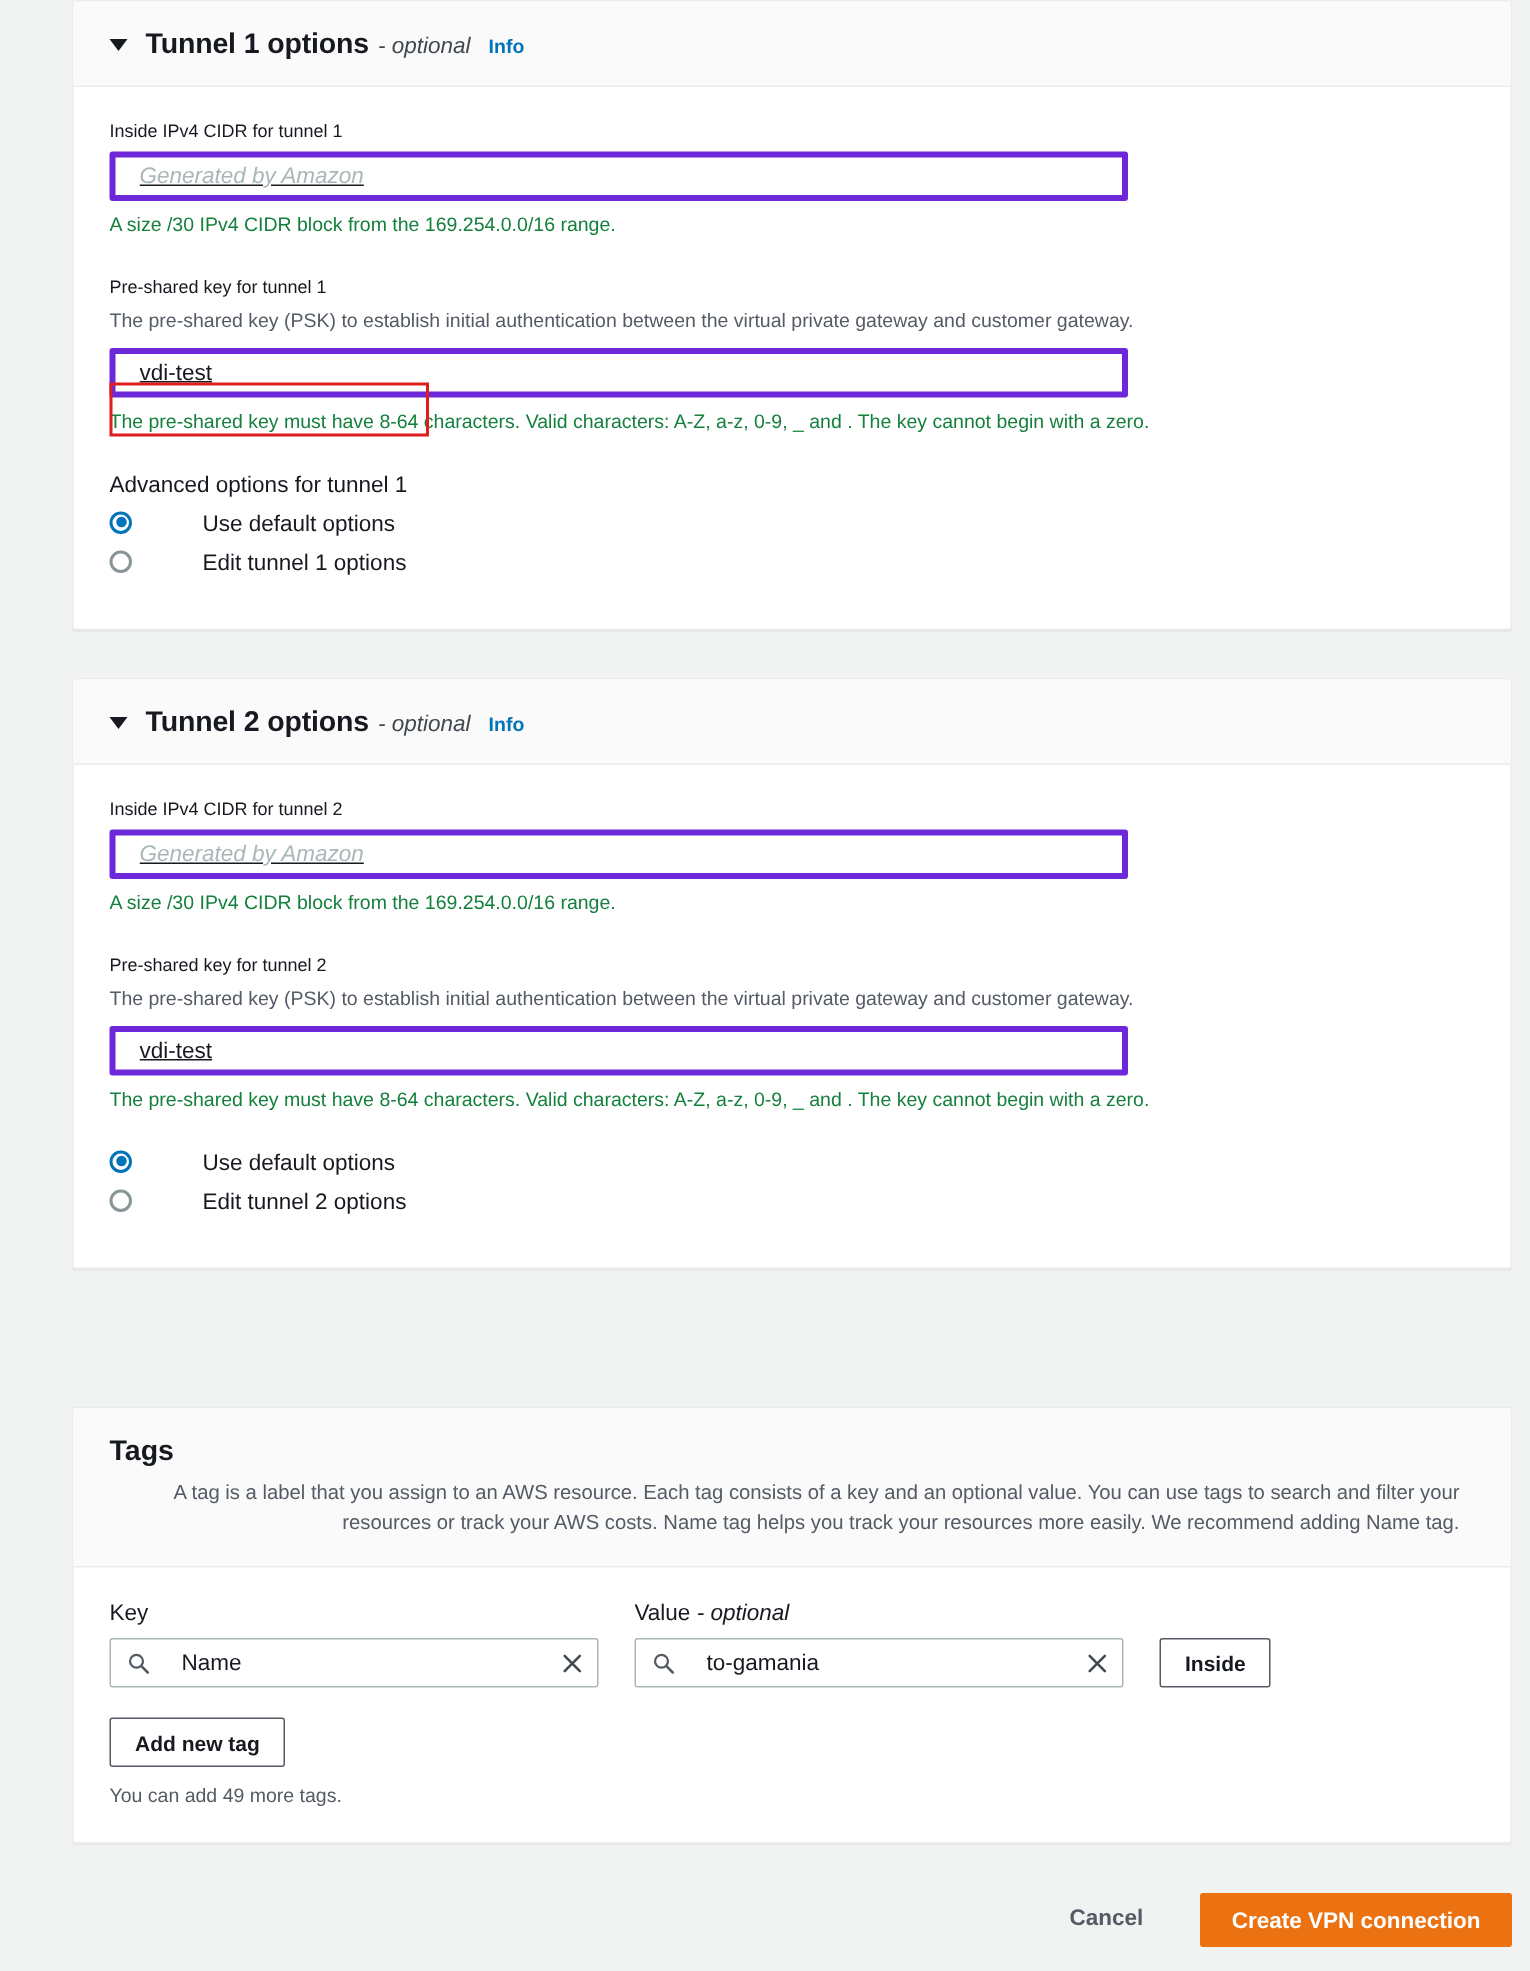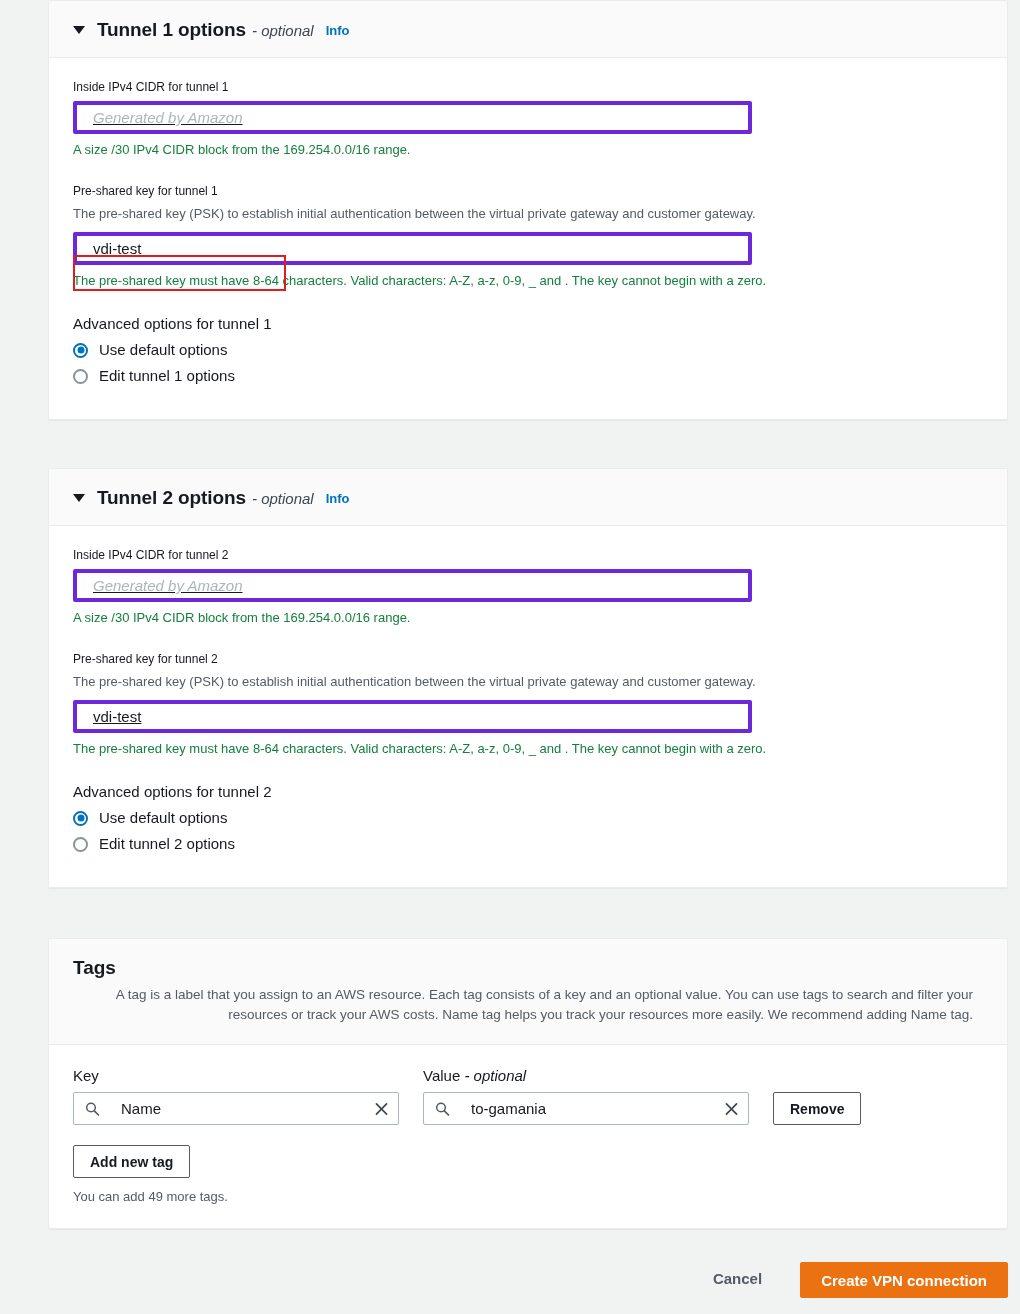--- a/index.html
+++ b/index.html
@@ -76,21 +76,21 @@
     outline: none;
     display: block;
     text-decoration: underline;
   }
   .text-input::placeholder { color: #aab7b8; font-style: italic; }
 
   .spacer-24 { height: 24px; }
 
   
   .radio-group-label { font-size: 15px; color: #16191f; margin-bottom: 9px; }
-  .radio-row { display: flex; align-items: flex-end; margin-bottom: 9px; cursor: pointer; }
+  .radio-row { display: flex; align-items: flex-start; margin-bottom: 9px; cursor: pointer; gap: 36px; }
   .radio {
     width: 15px; height: 15px; border-radius: 50%;
     border: 2px solid #879596; background: #fff;
     margin-right: 11px; flex: 0 0 auto; position: relative;
   }
   .radio.checked { border-color: #0073bb; }
   .radio.checked::after {
     content: ""; position: absolute;
     left: 50%; top: 50%; transform: translate(-50%,-50%);
     width: 7px; height: 7px; border-radius: 50%; background: #0073bb;
@@ -211,21 +211,21 @@
         </div>
         <div class="radio-row">
           <span class="radio"></span>
           <span class="radio-label">Edit tunnel 1 options</span>
         </div>
       </div>
 
     </div>
   </div>
 
-  <div class="panel" style="top:468px;">
+  <div class="panel" style="top:452px;">
     <div class="panel-head">
       <span class="caret"></span>
       <span class="panel-title">Tunnel 2 options</span>
       <span class="panel-optional">- optional</span>
       <span class="info-link">Info</span>
     </div>
     <div class="panel-body">
 
       <div class="field">
         <div class="field-label">Inside IPv4 CIDR for tunnel 2</div>
@@ -238,21 +238,20 @@
       <div class="field">
         <div class="field-label">Pre-shared key for tunnel 2</div>
         <div class="field-desc">The pre-shared key (PSK) to establish initial authentication between the virtual private gateway and customer gateway.</div>
         <input class="text-input" type="text" value="vdi-test" style="">
         <div class="field-hint">The pre-shared key must have 8-64 characters. Valid characters: A-Z, a-z, 0-9, _ and . The key cannot begin with a zero.</div>
       </div>
 
       <div class="spacer-24"></div>
 
       <div class="field">
-        <div class="radio-group-label">Advanced options for tunnel 2</div>
         <div class="radio-row">
           <span class="radio checked"></span>
           <span class="radio-label">Use default options</span>
         </div>
         <div class="radio-row">
           <span class="radio"></span>
           <span class="radio-label">Edit tunnel 2 options</span>
         </div>
       </div>
 
@@ -294,21 +293,21 @@
             <circle cx="6.4" cy="6.4" r="4.6" fill="none" stroke="#545b64" stroke-width="1.6"></circle>
             <line x1="9.9" y1="9.9" x2="14.4" y2="14.4" stroke="#545b64" stroke-width="1.8" stroke-linecap="round"></line>
           </svg>
           <input class="tag-input" type="text" value="to-gamania" style="">
           <svg class="icon-clear" viewBox="0 0 16 16">
             <line x1="2.6" y1="2.6" x2="13.4" y2="13.4" stroke="#414750" stroke-width="1.8" stroke-linecap="round"></line>
             <line x1="13.4" y1="2.6" x2="2.6" y2="13.4" stroke="#414750" stroke-width="1.8" stroke-linecap="round"></line>
           </svg>
         </div>
 
-        <button class="btn remove-btn">Remove</button>
+        <button class="btn remove-btn">Inside</button>
       </div>
 
       <div class="add-tag-wrap">
         <button class="btn">Add new tag</button>
         <div class="tags-note">You can add 49 more tags.</div>
       </div>
 
     </div>
   </div>
 

